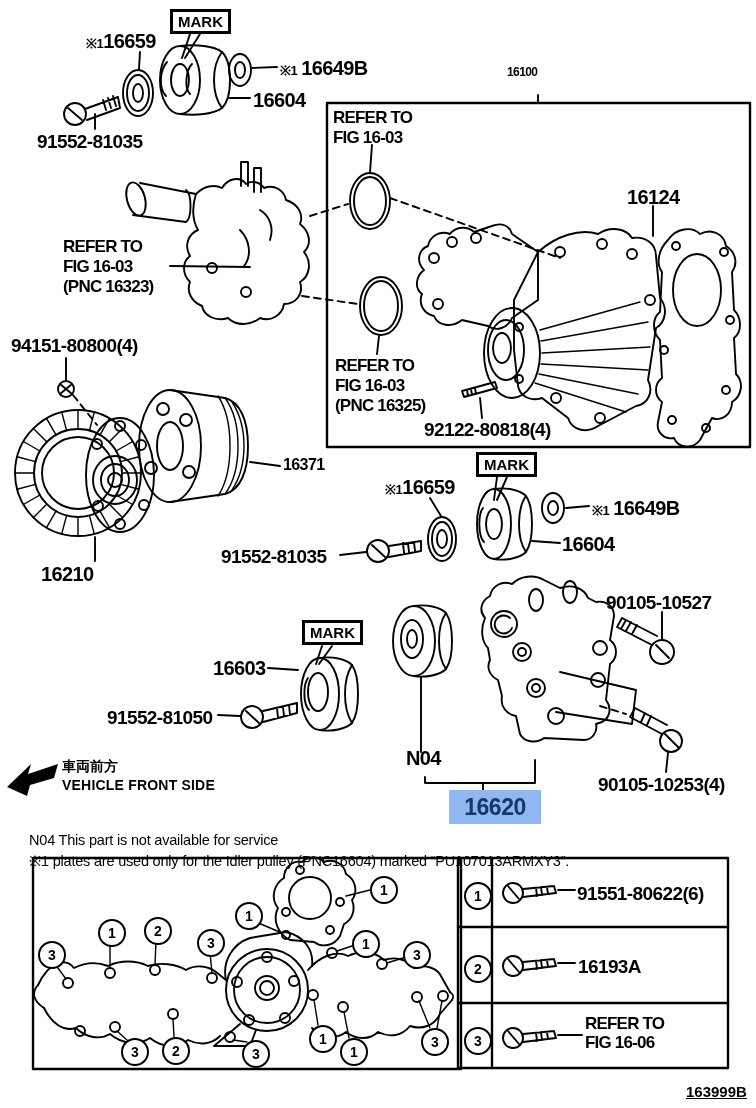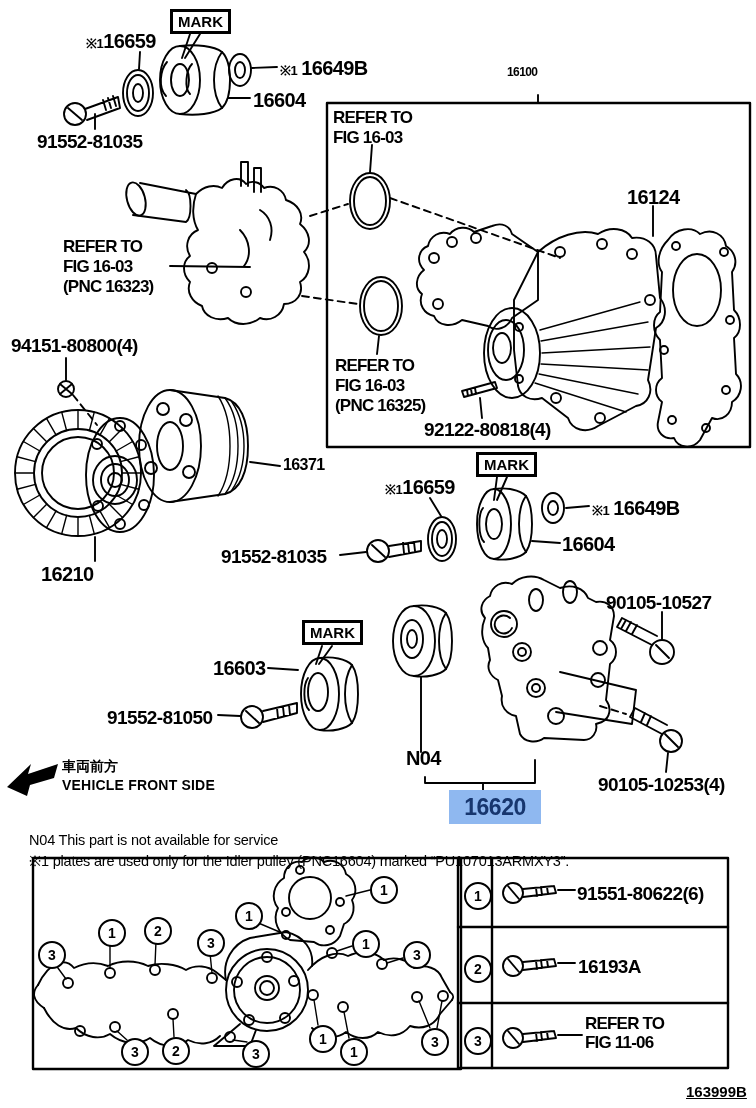--- a/index.html
+++ b/index.html
@@ -348,15 +348,15 @@
 <div class="callout" style="left:309px;top:1025px;">1</div>
 <div class="callout" style="left:340px;top:1038px;">1</div>
 <div class="callout" style="left:421px;top:1028px;">3</div>
 
 <div class="callout" style="left:464px;top:882px;">1</div>
 <div class="callout" style="left:464px;top:955px;">2</div>
 <div class="callout" style="left:464px;top:1027px;">3</div>
 <div class="legend-label" style="left:577px;top:883px;">91551-80622(6)</div>
 <div class="legend-label" style="left:578px;top:956px;">16193A</div>
 <div class="legend-label two" style="left:585px;top:1014px;">REFER TO</div>
-<div class="legend-label two" style="left:585px;top:1033px;">FIG 11-06</div>
+<div class="legend-label two" style="left:585px;top:1033px;">FIG 16-06</div>
 
 <div class="footer" style="left:686px;top:1083px;">163999B</div>
 
 </body></html>

